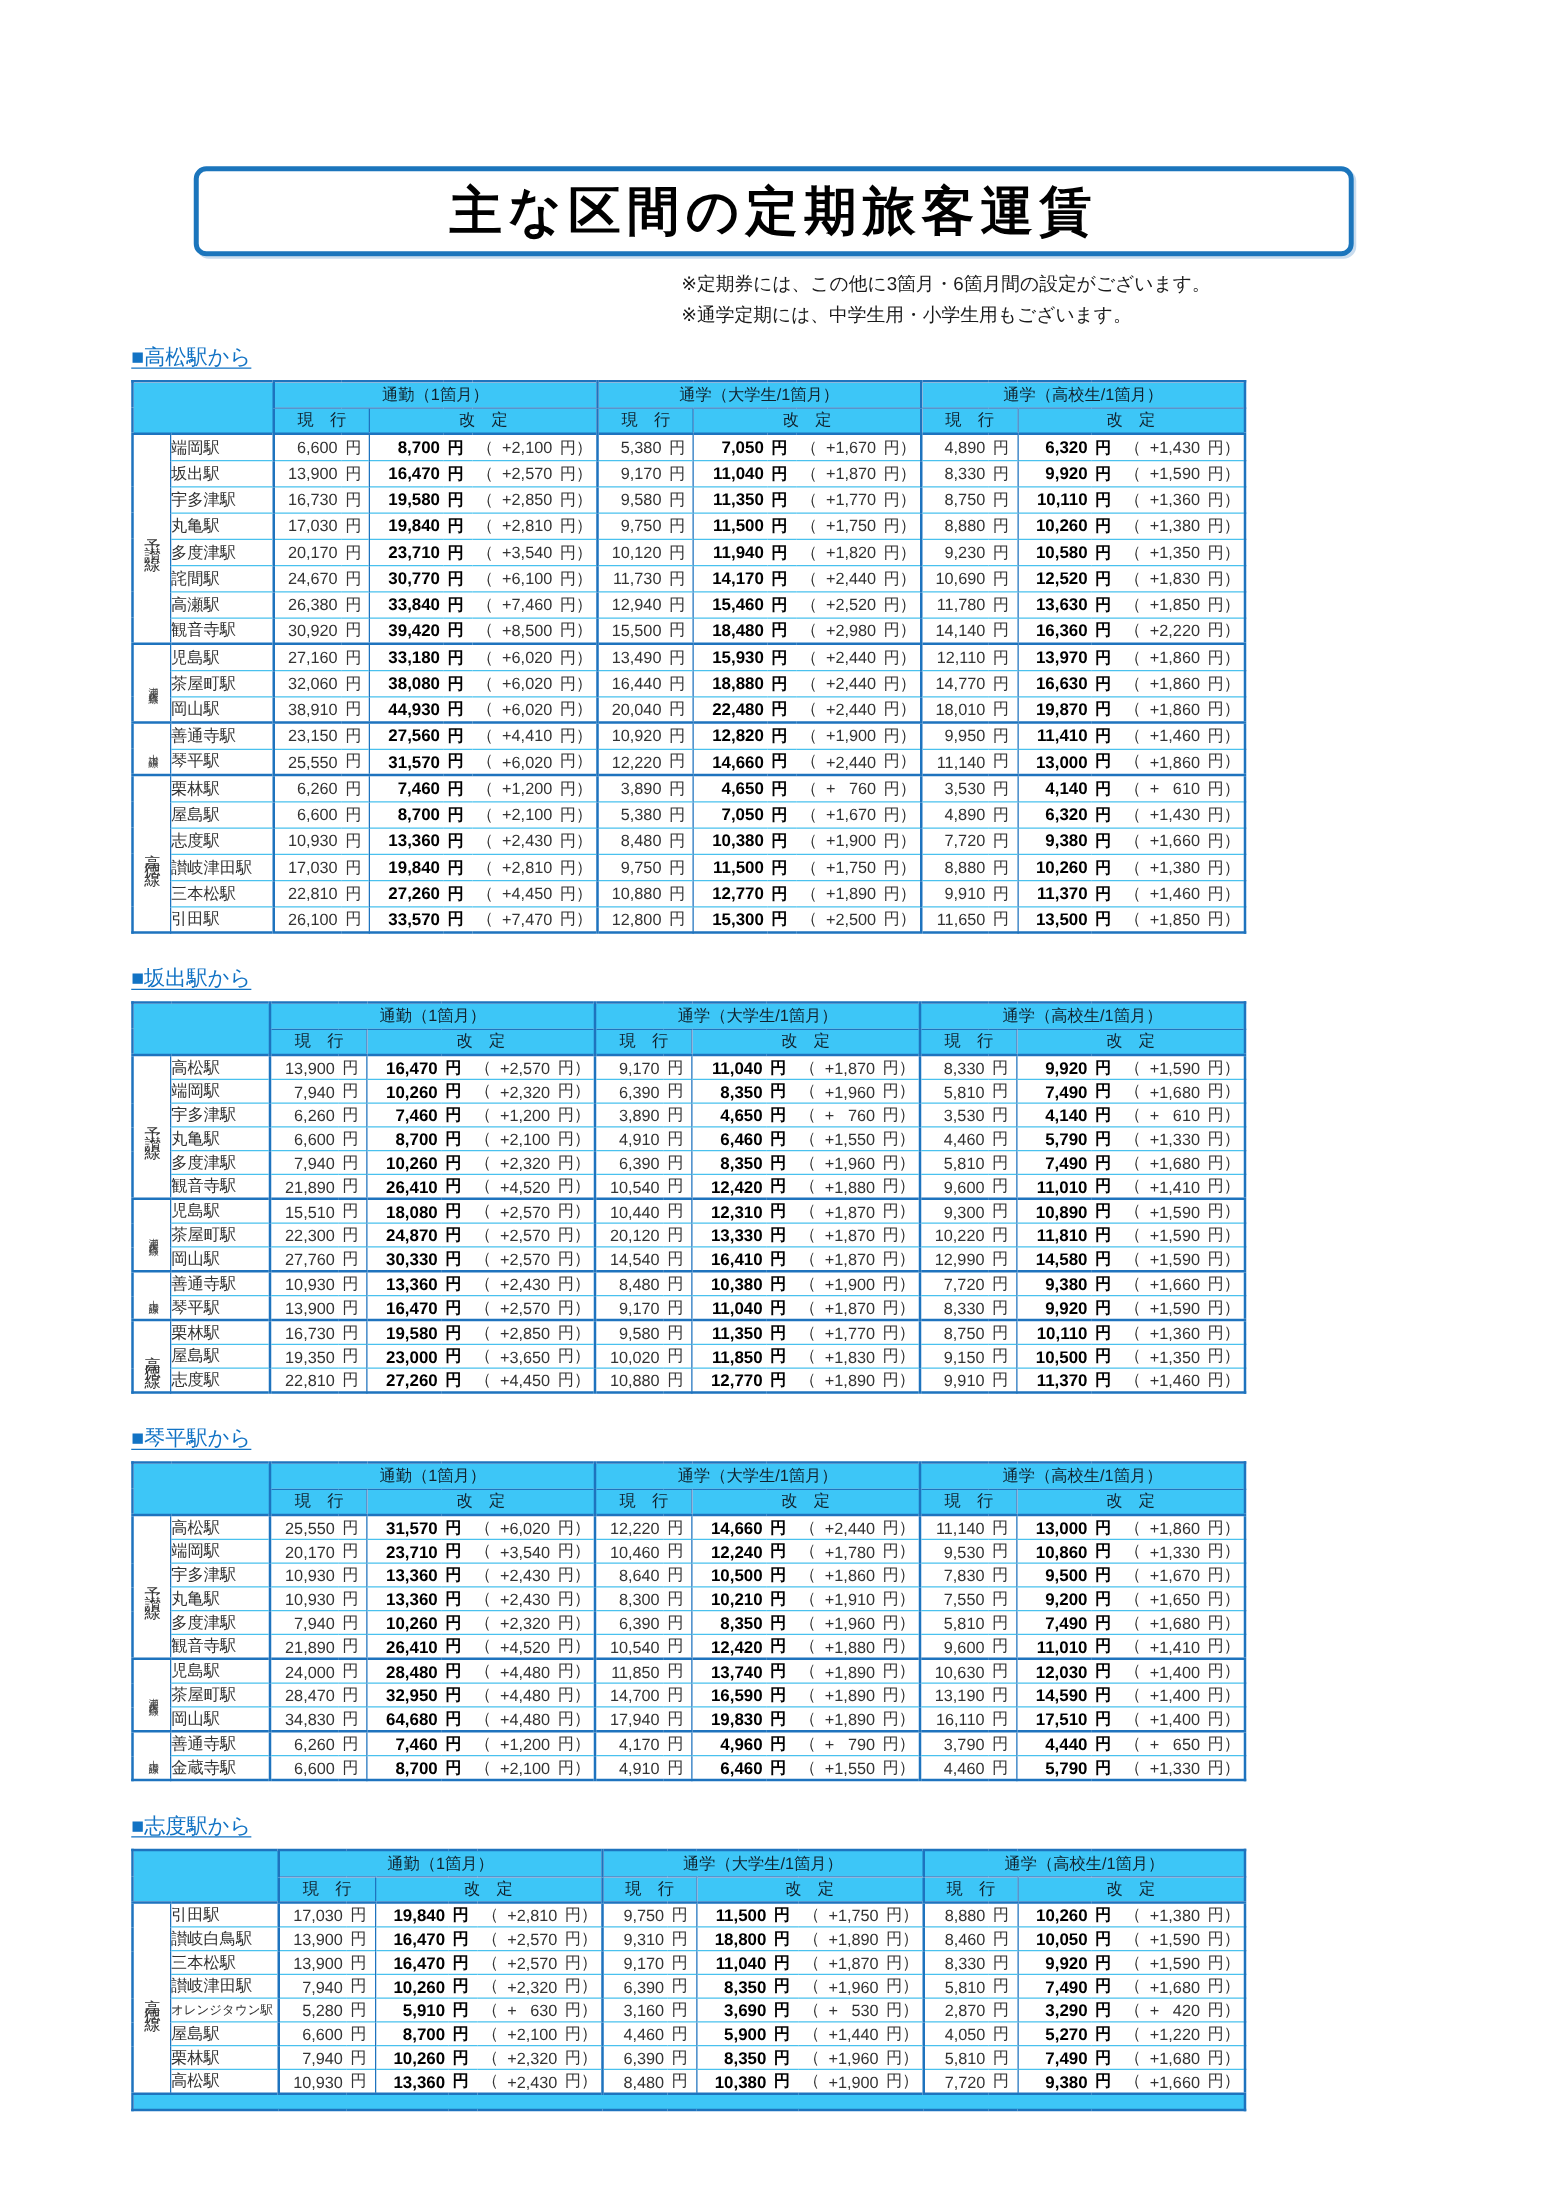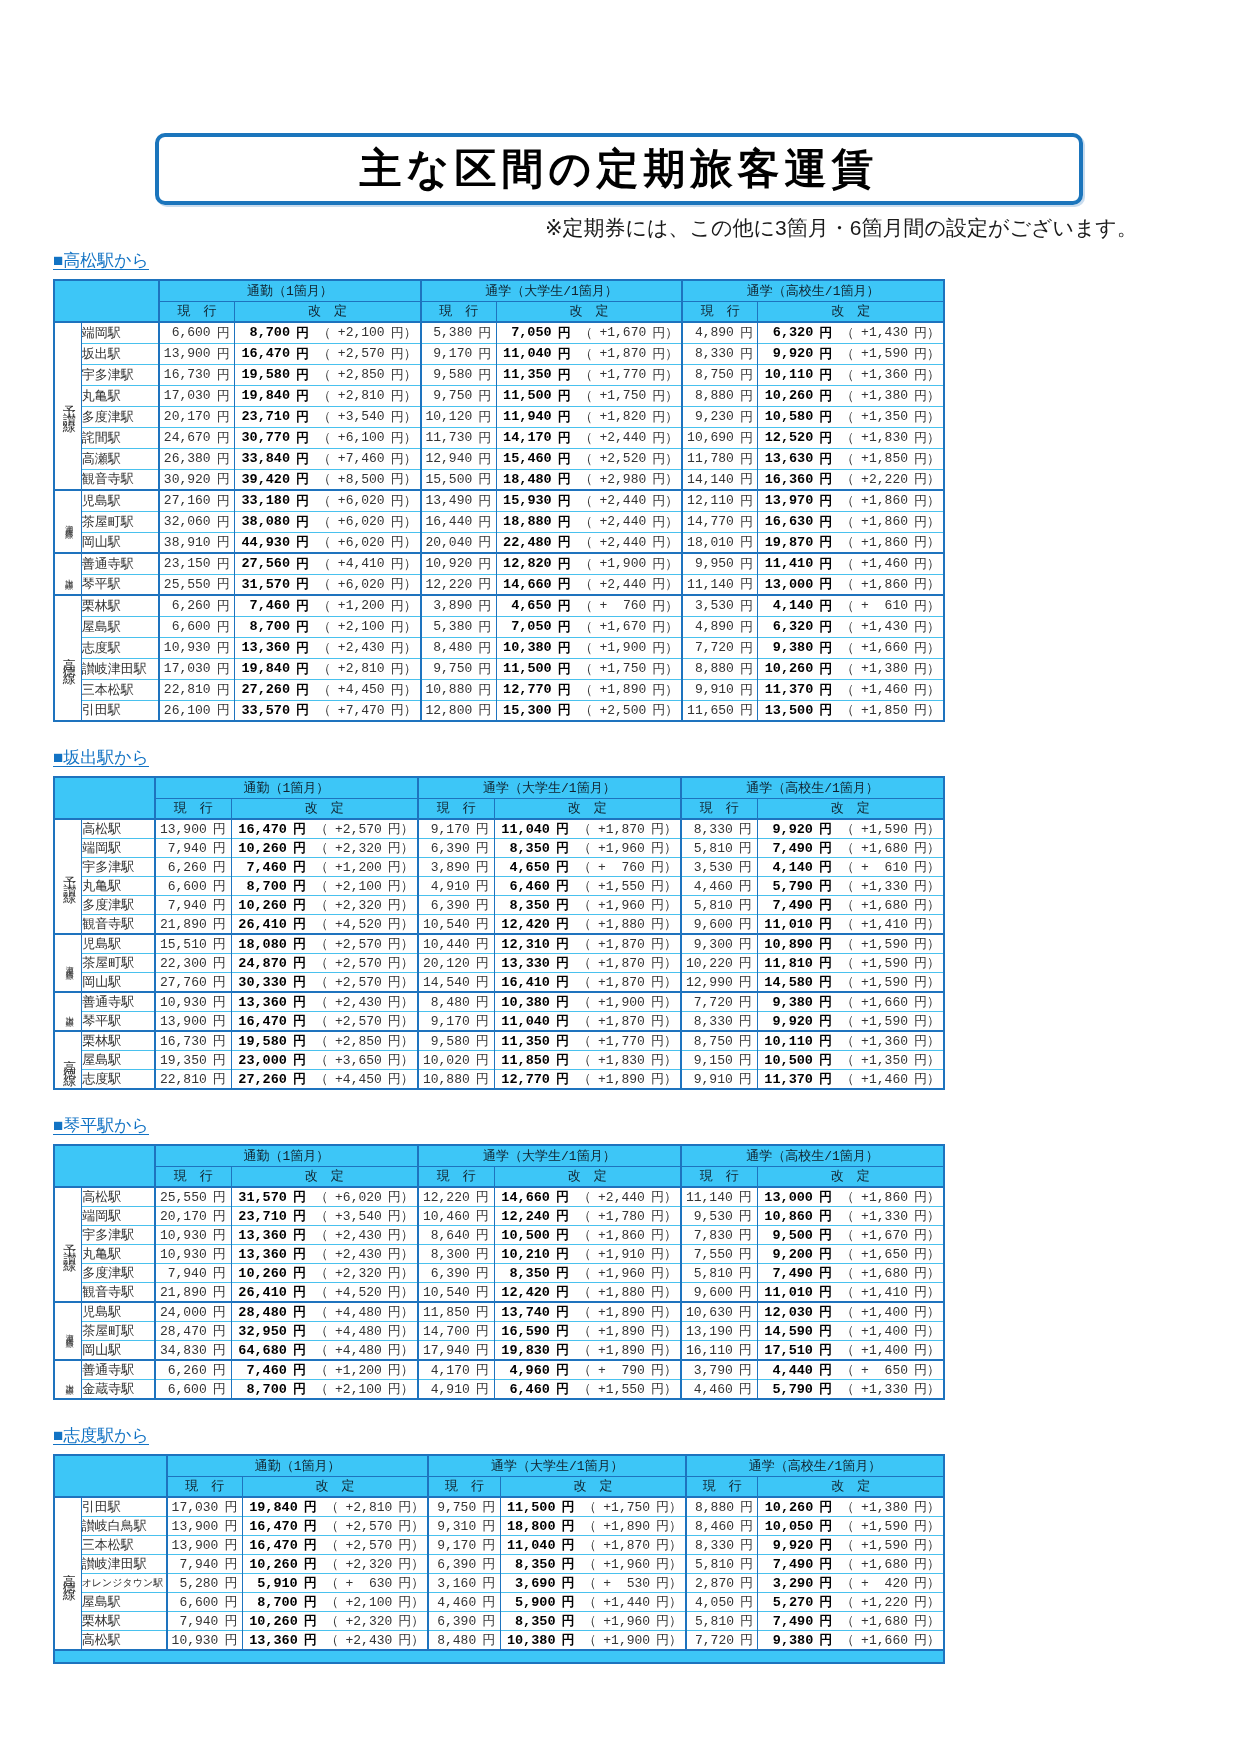--- a/index.html
+++ b/index.html
@@ -7,23 +7,23 @@
   .page { position: relative; width: 1241px; height: 1754px; background: #fff; overflow: hidden; }
 
   .title-box {
     margin: 133px 0 0 155px; width: 928px; height: 72px;
     border: 4px solid #1b75bc; border-radius: 10px;
     display: flex; align-items: center; justify-content: center;
     box-shadow: 2px 2px 0 #c9dcee;
   }
   .title-text { font-size: 42px; font-weight: bold; color: #000; letter-spacing: 5px; }
 
-  .notes { margin: 10px 0 0 545px; font-size: 21px; line-height: 25px; color: #1a1a1a; }
+  .notes { margin: 10px 0 0 545px; font-size: 15px; line-height: 25px; color: #1a1a1a; }
 
-  .sections { margin-left: 53px; width: 892px; font-family: Liberation Mono, monospace; }
+  .sections { margin-left: 105px; width: 892px; }
   .section-heading {
     display: inline-block; margin: 24px 0 7px 0;
     font-size: 17px; color: #1273c4;
     text-decoration: underline; text-underline-offset: 3px;
   }
   .sections .section:first-child .section-heading { margin-top: 9px; }
 
   table.fare-table { border-collapse: collapse; table-layout: fixed; border: 2px solid #1e73be; background: #fff; }
   .fare-table th, .fare-table td { padding: 0; overflow: hidden; white-space: nowrap; }
 
@@ -67,20 +67,21 @@
 </style>
 </head>
 <body>
 
 <div class="page">
   <div class="title-box">
     <span class="title-text">主な区間の定期旅客運賃</span>
   </div>
   <div class="notes">
     <div>※定期券には、この他に3箇月・6箇月間の設定がございます。</div>
+    <div>※通学定期には、中学生用・小学生用もございます。</div>
   </div>
   <div class="sections">
       <div class="section"><div class="section-heading">■高松駅から</div><table class="fare-table rows-tall">
           <colgroup>
             <col style="width: 34px;">
             <col style="width: 88px;">
             <col style="width: 58px;">
             <col style="width: 25px;">
             <col style="width: 64px;">
             <col style="width: 25px;">

